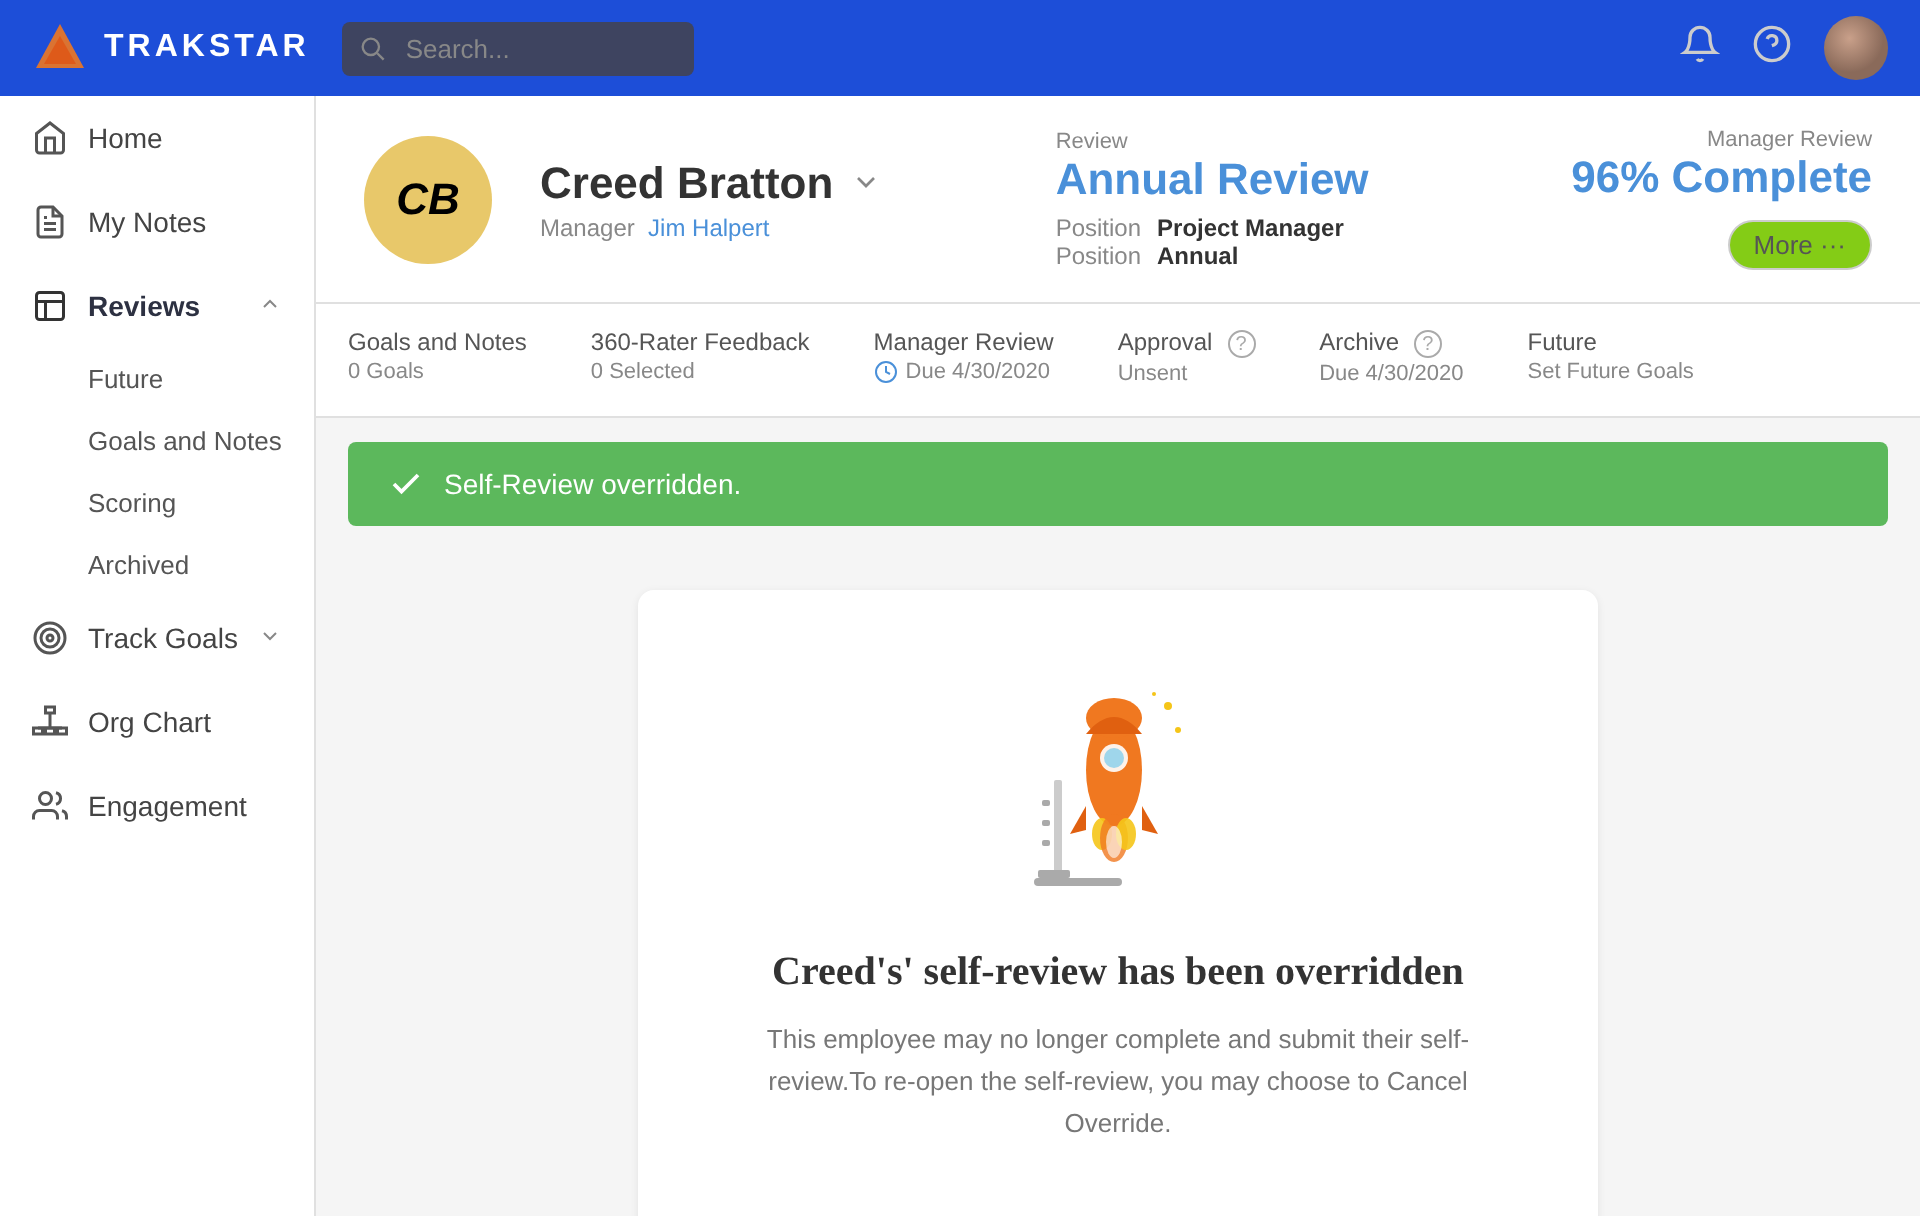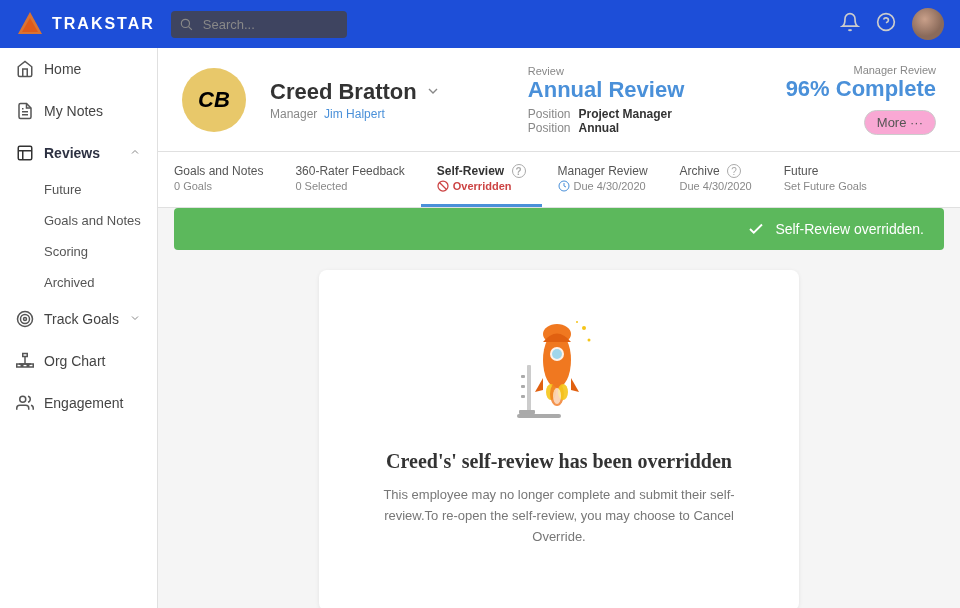--- a/index.html
+++ b/index.html
@@ -179,21 +179,21 @@
     .more-btn {
       display: flex;
       align-items: center;
       gap: 4px;
       border: 1px solid #ccc;
       border-radius: 20px;
       padding: 4px 12px;
       font-size: 13px;
       color: #555;
       cursor: pointer;
-      background: #f9a8d4;
+      background: #84cc16;
       margin-top: 8px;
       float: right;
     }
 
     
     .tab-bar {
       background: white;
       display: flex;
       border-bottom: 1px solid #e0e0e0;
       overflow-x: auto;
@@ -244,23 +244,22 @@
 
     
     .success-banner {
       background: #5cb85c;
       color: white;
       padding: 12px 20px;
       display: flex;
       align-items: center;
       gap: 10px;
       font-size: 14px;
-      margin: 0 16px;
+      margin: 12px 16px;
       border-radius: 4px;
-      justify-content: flex-end;
     }
 
     
     .override-card {
       background: white;
       border-radius: 8px;
       margin: 0 auto;
       max-width: 480px;
       padding: 40px 48px;
       display: flex;
@@ -475,45 +474,39 @@
     <div class="tab-bar">
 
       <div class="tab-item">
         <div>Goals and Notes</div>
         <div class="tab-sub">0 Goals</div>
       </div>
       <div class="tab-item">
         <div>360-Rater Feedback</div>
         <div class="tab-sub">0 Selected</div>
       </div>
-      <div class="tab-item active">
-        <div>
-          <span>Self-Review</span>
-          <span class="tab-question">?</span>
-        </div>
-        <div class="tab-sub status-overridden">
-          <svg width="12" height="12" viewBox="0 0 24 24" fill="none" stroke="#cc4444" stroke-width="2.5">
-              <circle cx="12" cy="12" r="10"></circle>
-              <line x1="4.93" y1="4.93" x2="19.07" y2="19.07"></line>
-            </svg>
-          <span>Overridden</span>
-        </div>
-      </div>
       <div class="tab-item">
         <div>Manager Review</div>
         <div class="tab-sub status-due">
           <svg width="12" height="12" viewBox="0 0 24 24" fill="none" stroke="#4a90d9" stroke-width="2">
               <circle cx="12" cy="12" r="10"></circle>
               <polyline points="12 6 12 12 16 14"></polyline>
             </svg>
           <span>Due 4/30/2020</span>
         </div>
       </div>
       <div class="tab-item">
         <div>
+          <span>Approval</span>
+          <span class="tab-question">?</span>
+        </div>
+        <div class="tab-sub">Unsent</div>
+      </div>
+      <div class="tab-item">
+        <div>
           <span>Archive</span>
           <span class="tab-question">?</span>
         </div>
         <div class="tab-sub">Due 4/30/2020</div>
       </div>
       <div class="tab-item">
         <div>Future</div>
         <div class="tab-sub">Set Future Goals</div>
       </div>
     </div>

